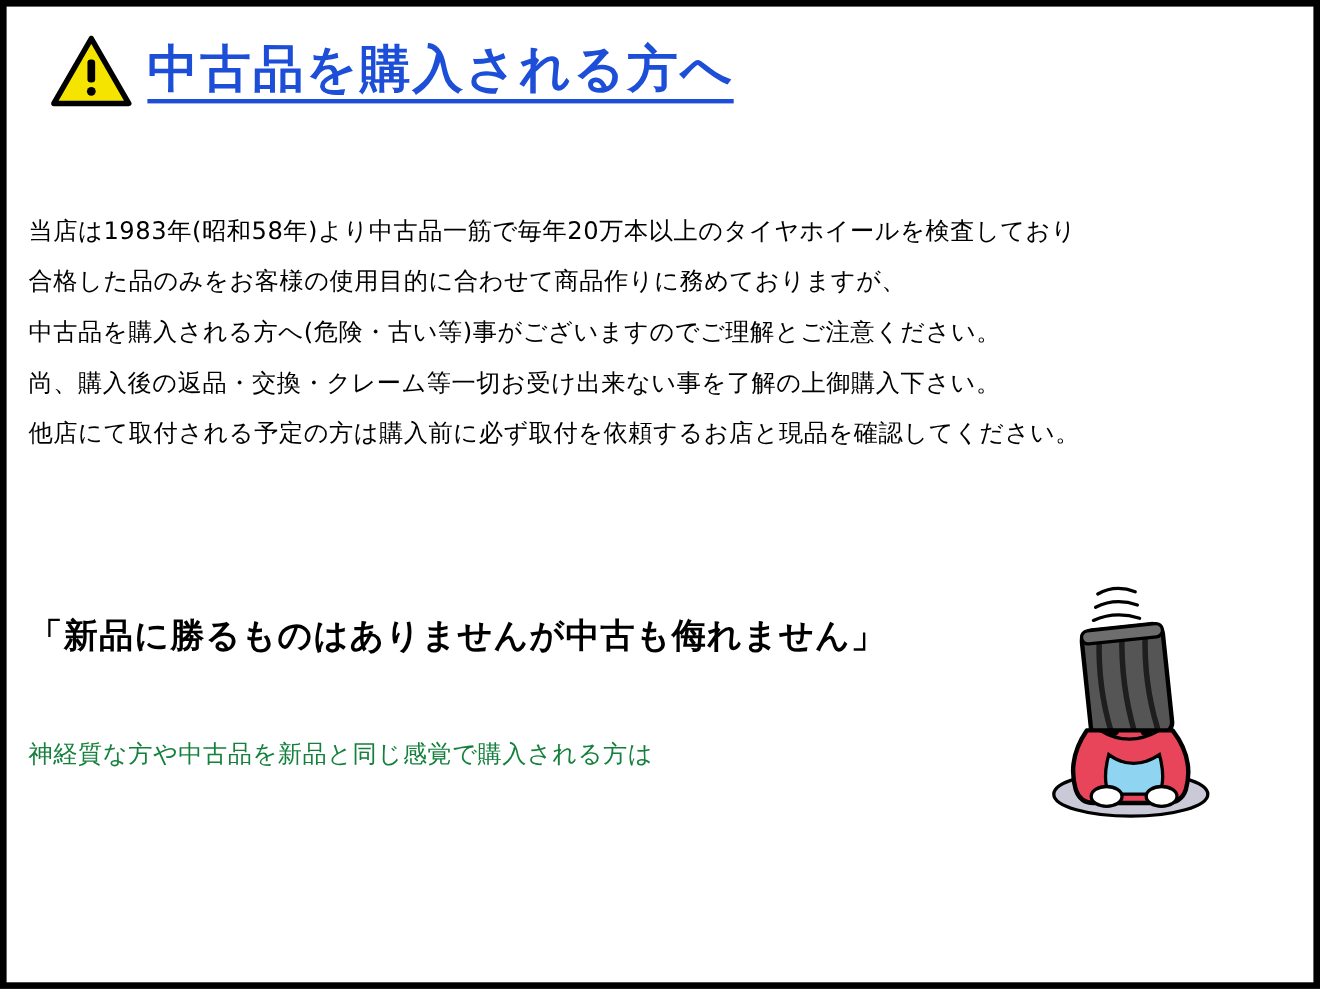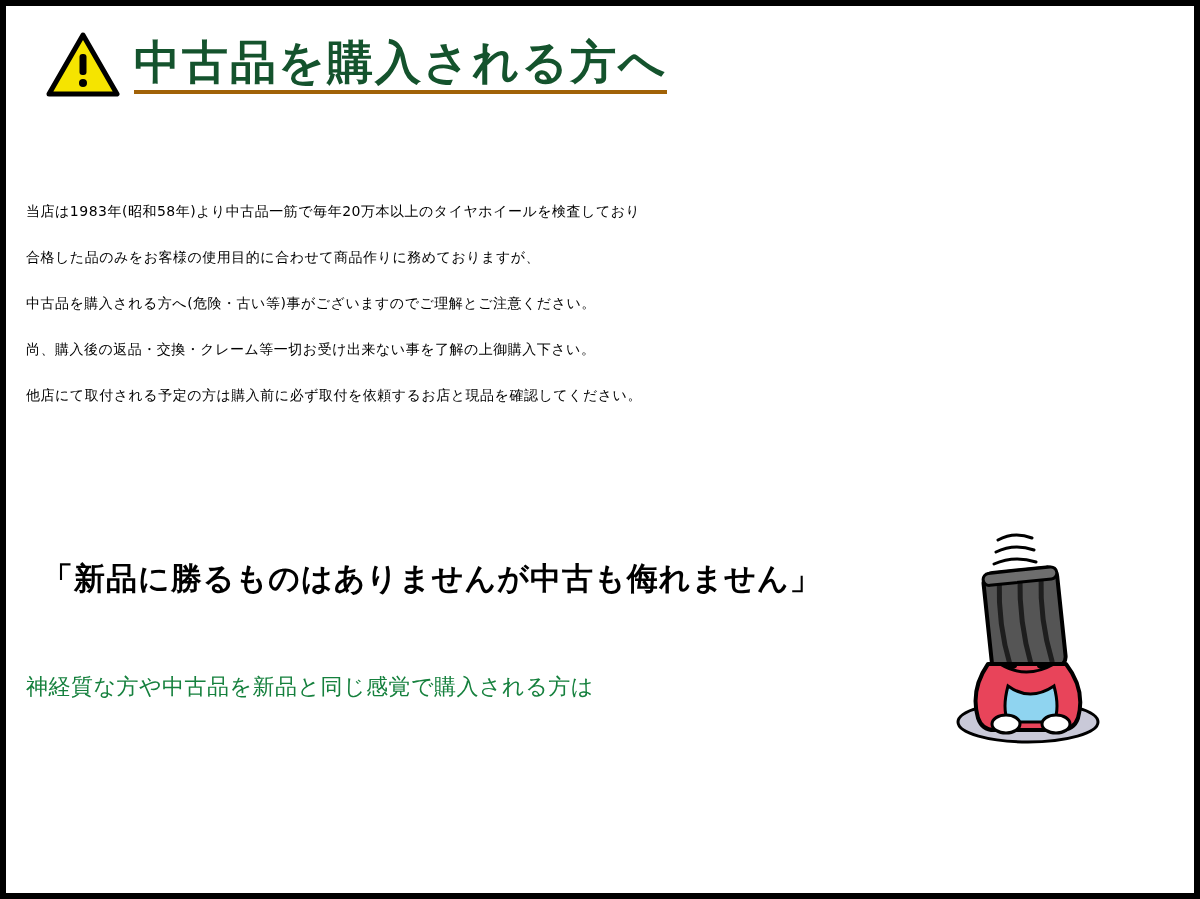--- a/index.html
+++ b/index.html
@@ -37,56 +37,55 @@
   .warn-icon {
     width: 74px;
     height: 66px;
     flex: 0 0 auto;
     margin-right: 14px;
   }
   .header-title {
     font-size: 46px;
     font-weight: bold;
     letter-spacing: 2px;
-    color: #14532d;
-    border-bottom: 4px solid #a16207;
+    color: #1d4ed8;
+    border-bottom: 4px solid #1d4ed8;
     line-height: 1.15;
     padding-bottom: 2px;
     white-space: nowrap;
   }
 
   
   .body-block {
     position: absolute;
     left: 20px;
     top: 182px;
     width: 1000px;
   }
   .body-line {
-    font-size: 14px;
+    font-size: 22px;
     color: #000000;
     line-height: 46px;
     white-space: nowrap;
     letter-spacing: 0.5px;
   }
 
   .quote-block {
     position: absolute;
     left: 20px;
     top: 552px;
     width: 900px;
   }
   .quote-line {
     font-size: 31px;
     font-weight: bold;
     color: #000000;
     letter-spacing: 1px;
     white-space: nowrap;
     line-height: 1.3;
-    margin-left: 16px;
   }
 
   .tail-block {
     position: absolute;
     left: 20px;
     top: 658px;
     width: 900px;
   }
   .tail-line {
     font-size: 22px;

